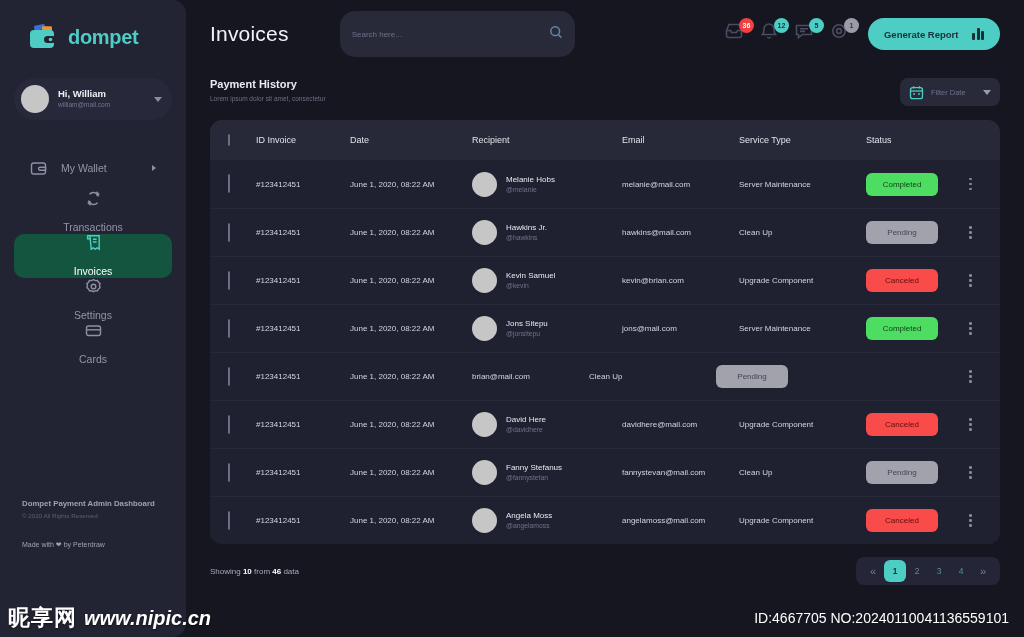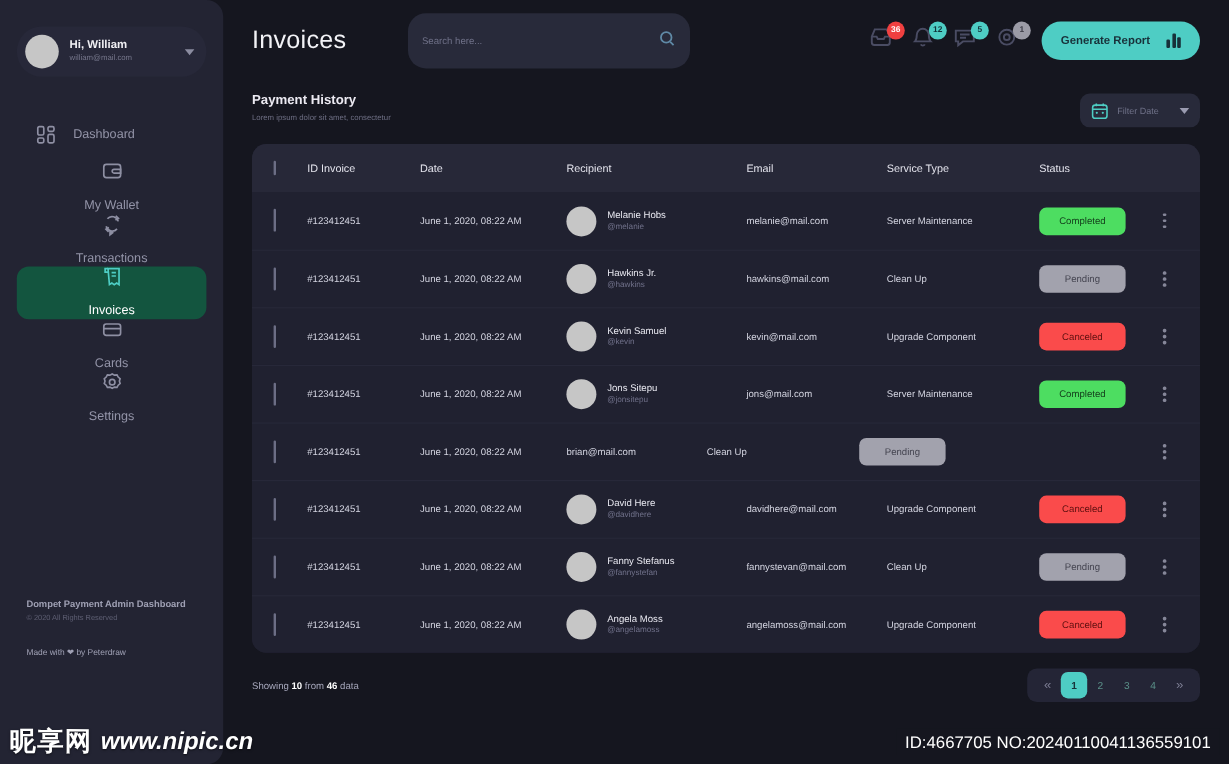--- a/index.html
+++ b/index.html
@@ -237,43 +237,44 @@
     white-space: nowrap;
   }
 </style>
 </head>
 <body>
 
 <div class="app">
 
   <aside class="sidebar">
 
+    <div class="logo-row">
+      <span class="logo-mark">
+        <svg width="34" height="30" viewBox="0 0 34 30">
+          <rect x="8" y="3" width="11" height="5" rx="1.2" transform="rotate(-12 13 5)" fill="#3d6cd6"></rect>
+          <rect x="16" y="4.2" width="10" height="5" rx="1.2" fill="#f0932b"></rect>
+          <rect x="4" y="8" width="24" height="18" rx="4" fill="#4ecdc4"></rect>
+          <rect x="18" y="14" width="12" height="7" rx="3.5" fill="#232433"></rect>
+          <circle cx="24.5" cy="17.5" r="1.8" fill="#4ecdc4"></circle>
+        </svg>
+      </span>
+      <span class="logo-text">dompet</span>
+    </div>
 
     <div class="profile">
       <span class="avatar-lg"></span>
       <span class="profile-info">
         <div class="profile-name">Hi, William</div>
         <div class="profile-mail">william@mail.com</div>
       </span>
       <span class="caret"></span>
     </div>
 
     <nav class="nav">
 
-      <div class="nav-item">
-        <span class="nav-ico">
-          <svg viewBox="0 0 17 17">
-              <rect x="1.5" y="1.5" width="5" height="7" rx="1.3"></rect>
-              <rect x="10" y="1.5" width="5" height="4" rx="1.3"></rect>
-              <rect x="1.5" y="11" width="5" height="4" rx="1.3"></rect>
-              <rect x="10" y="8" width="5" height="7" rx="1.3"></rect>
-            </svg>
-        </span>
-        <span class="nav-label">Dashboard</span>
-      </div>
 
       <div class="nav-item">
         <span class="nav-ico">
           <svg viewBox="0 0 17 17">
               <rect x="1.5" y="3" width="14" height="11" rx="2.2"></rect>
               <path d="M10 7.2h5.5v3H10a1.5 1.5 0 0 1 0-3z"></path>
             </svg>
         </span>
         <span class="nav-label">My Wallet</span>
         <span class="nav-arrow"></span>
@@ -296,35 +297,35 @@
               <path d="M5 1.8H2.6v3H5"></path>
               <path d="M8 5.2h3.6M8 8h3.6"></path>
             </svg>
         </span>
         <span class="nav-label">Invoices</span>
       </div>
 
       <div class="nav-item">
         <span class="nav-ico">
           <svg viewBox="0 0 17 17">
-              <rect x="1.5" y="4" width="14" height="9.5" rx="2"></rect>
-              <path d="M1.5 7.8h14"></path>
-            </svg>
-        </span>
-        <span class="nav-label">Cards</span>
+              <path d="M8.5 1.6 10.4 2.6l2.1-.2 1 1.8 1.6 1.4-.6 2 .6 2-1.6 1.4-1 1.8-2.1-.2-1.9 1-1.9-1-2.1.2-1-1.8L1.9 9.6l.6-2-.6-2L3.5 4.2l1-1.8 2.1.2z"></path>
+              <circle cx="8.5" cy="8.5" r="2.3"></circle>
+            </svg>
+        </span>
+        <span class="nav-label">Settings</span>
       </div>
 
       <div class="nav-item">
         <span class="nav-ico">
           <svg viewBox="0 0 17 17">
-              <path d="M8.5 1.6 10.4 2.6l2.1-.2 1 1.8 1.6 1.4-.6 2 .6 2-1.6 1.4-1 1.8-2.1-.2-1.9 1-1.9-1-2.1.2-1-1.8L1.9 9.6l.6-2-.6-2L3.5 4.2l1-1.8 2.1.2z"></path>
-              <circle cx="8.5" cy="8.5" r="2.3"></circle>
-            </svg>
-        </span>
-        <span class="nav-label">Settings</span>
+              <rect x="1.5" y="4" width="14" height="9.5" rx="2"></rect>
+              <path d="M1.5 7.8h14"></path>
+            </svg>
+        </span>
+        <span class="nav-label">Cards</span>
       </div>
 
     </nav>
 
     <div class="side-footer">
       <div class="sf-title">Dompet Payment Admin Dashboard</div>
       <div class="sf-copy">© 2020 All Rights Reserved</div>
       <div class="sf-made">Made with ❤ by Peterdraw</div>
     </div>
   </aside>
@@ -474,21 +475,21 @@
             <span class="c-check"><span class="chk"></span></span>
             <span class="c-id cell">#123412451</span>
             <span class="c-date cell">June 1, 2020, 08:22 AM</span>
             <span class="c-rec">
               <span class="avatar-sm"></span>
               <span>
                 <span class="rec-name" style="display:block">Kevin Samuel</span>
                 <span class="rec-handle" style="display:block">@kevin</span>
               </span>
             </span>
-            <span class="c-mail cell">kevin@mail.com</span>
+            <span class="c-mail cell">kevin@brian.com</span>
             <span class="c-serv cell">Upgrade Component</span>
             <span class="c-stat">
               <span class="pill canceled">Canceled</span>
             </span>
             <span class="c-menu">
               <span class="dots">
                 <i></i>
                 <i></i>
                 <i></i>
               </span>

